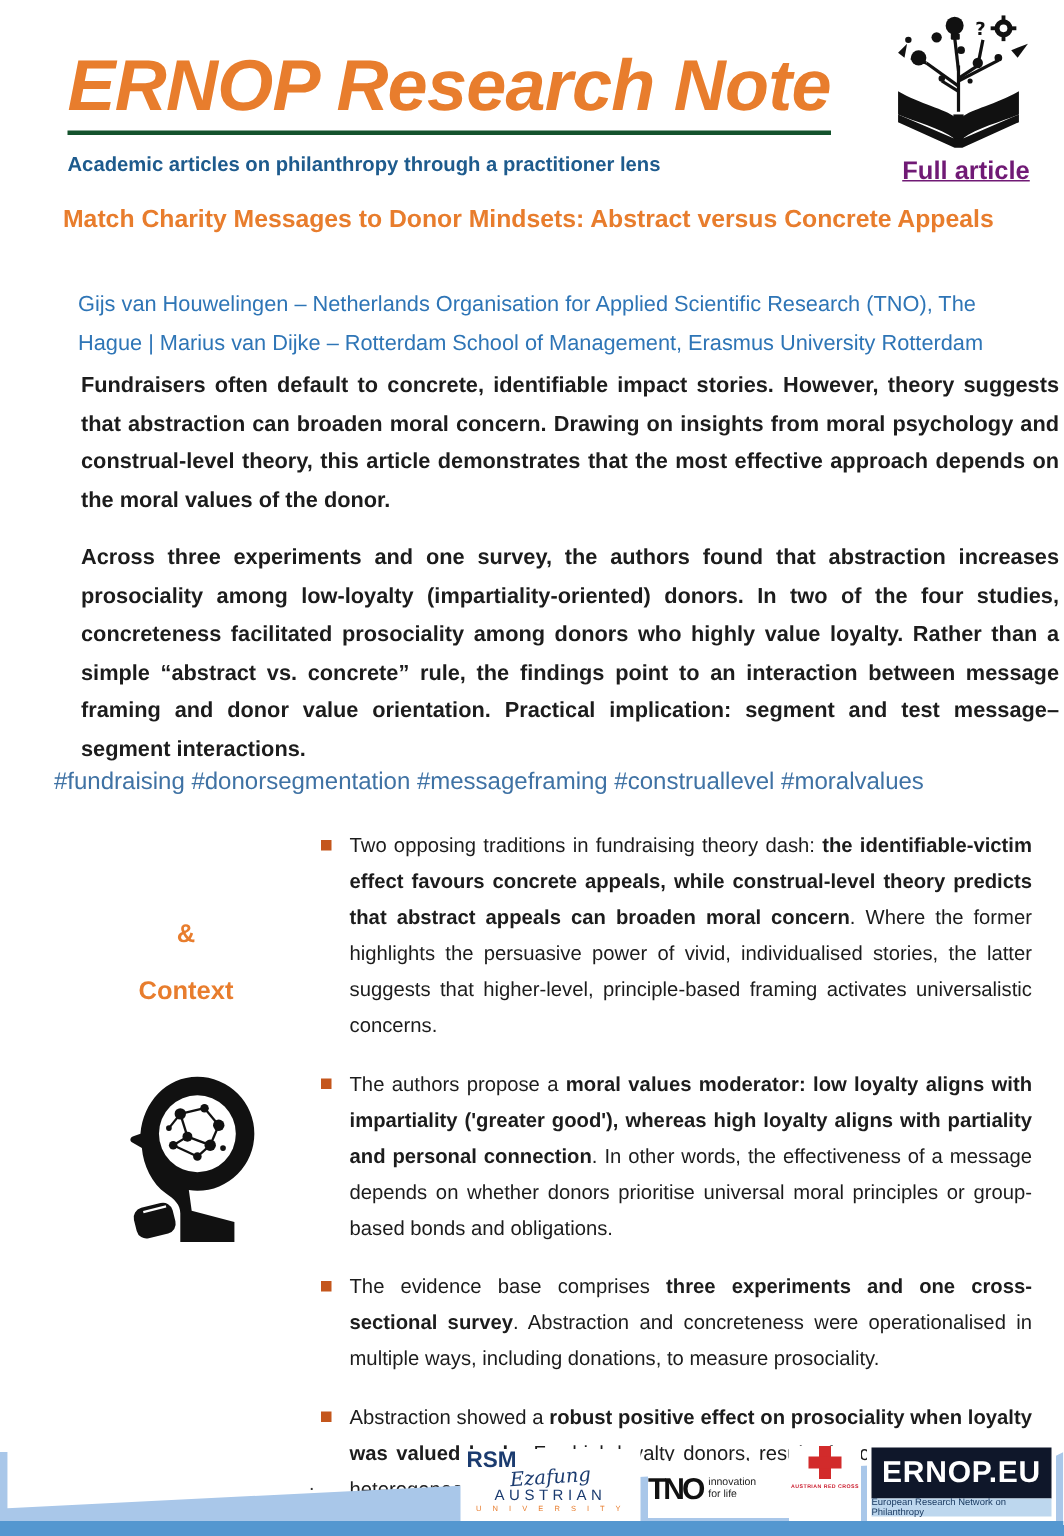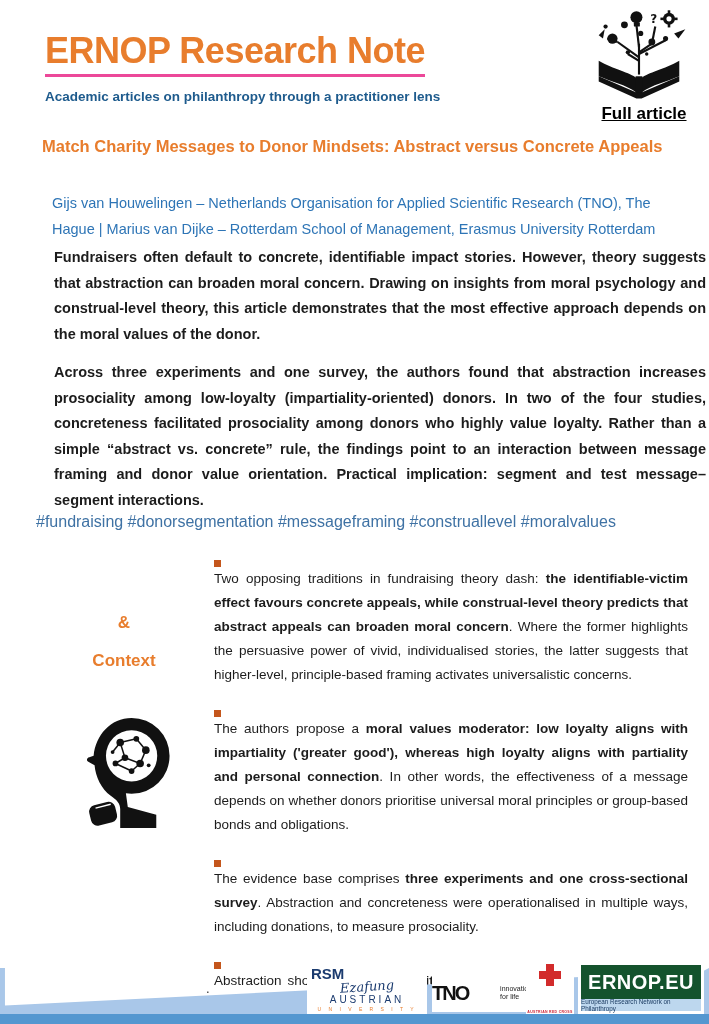--- a/index.html
+++ b/index.html
@@ -8,29 +8,30 @@
     position: relative;
     background: #ffffff;
     font-family: "Liberation Sans", sans-serif;
     color: #1f1f1f;
     overflow: hidden;
   }
   
   .header { position:absolute; top:30px; left:45px; width:540px; }
   .brand {
     display:inline-block;
-    font-size:36px; font-weight:700; color:#E87D2D;
-    border-bottom:3px solid #ec4899; padding-bottom:2px;
+    font-size:48px; font-weight:700; color:#E87D2D;
+    border-bottom:3px solid #14532d; padding-bottom:2px;
     letter-spacing:-0.5px;
+    font-style:italic;
   }
   .tagline { margin-top:12px; font-size:13.5px; font-weight:700; color:#1E5B8D; }
   .header-right { position:absolute; top:6px; right:10px; width:110px; text-align:center; }
   .fullarticle {
     display:inline-block; margin-top:2px;
-    font-size:17px; font-weight:700; color:#000000;
+    font-size:17px; font-weight:700; color:#701a75;
     text-decoration:underline; cursor:pointer;
   }
   
   .article-title {
     position:absolute; top:133px; left:42px; width:630px;
     font-size:16.5px; font-weight:700; color:#E87D2D; line-height:26px;
   }
   .authors {
     position:absolute; top:190px; left:52px; width:640px;
     font-size:14.5px; color:#2E75B6; line-height:26px;
@@ -44,57 +45,57 @@
     position:absolute; top:513px; left:36px; width:652px;
     font-size:16px; color:#3F72A4;
   }
   
   .section { position:absolute; top:552px; left:40px; width:648px; display:flex; }
   .sidecol { width:168px; flex:none; text-align:center; }
   .side-heading { margin-top:52px; color:#E87D2D; font-weight:700; font-size:17px; }
   .side-heading span { display:block; line-height:38px; }
   .thinker { margin-top:36px; display:inline-block; }
   .maincol { flex:1; padding-left:6px; }
-  .bullet { display:flex; margin-bottom:15px;flex-direction:column; }
+  .bullet { display:flex; margin-bottom:15px; }
   .bullet .marker {
     flex:none; width:7px; height:7px; background:#C4561C; margin:8px 12px 0 0;
   }
   .bullet .btext {
     font-size:13.5px; line-height:24px; text-align:justify; color:#1c1c1c;
   }
   .bullet .btext b { font-weight:700; }
   
   .footer-band {
     position:absolute; left:0; top:968px; width:709px; height:48px;
     background:#A9C7E9;
     -webkit-clip-path:polygon(0 0, 0.7% 0, 0.7% 78%, 99.2% 6%, 100% 0, 100% 100%, 0 100%);
     clip-path:polygon(0 0, 0.7% 0, 0.7% 78%, 99.2% 6%, 100% 0, 100% 100%, 0 100%);
   }
   .footer-strip { position:absolute; left:0; top:1014px; width:709px; height:10px; background:#5497D0; }
   .footer-dot { position:absolute; left:206px; top:981px; font-size:13px; color:#333; }
-  .logo-box { position:absolute; background:#fff; display:flex; align-items:center; justify-content:space-between; }
+  .logo-box { position:absolute; background:#fff; display:flex; align-items:center; justify-content:flex-start; }
   
   .logo-rsm { left:307px; top:966px; width:120px; height:48px; flex-direction:column; padding:2px; }
   .rsm-top { align-self:flex-start; font-size:15px; font-weight:700; color:#1B3B6F; line-height:12px; margin-left:2px; }
   .rsm-script { font-family:"DejaVu Serif", serif; font-style:italic; font-size:13px; color:#1B3B6F; line-height:12px; transform:rotate(-4deg); }
   .rsm-er { font-size:10px; letter-spacing:3px; color:#1B3B6F; line-height:11px; }
   .rsm-un { font-size:5px; letter-spacing:3px; color:#E87D2D; line-height:6px; }
   
   .logo-tno { left:432px; top:974px; width:100px; height:38px; }
   .tno-name { font-size:20px; font-weight:900; color:#111; letter-spacing:-2px; }
   .tno-tag { font-size:7px; line-height:8px; color:#222; margin-left:4px; text-align:left; }
   
   .logo-rc { left:526px; top:964px; width:48px; height:50px; flex-direction:column; }
   .rc-cross { position:relative; width:22px; height:22px; margin-bottom:3px; }
   .rc-cross::before { content:""; position:absolute; left:7px; top:0; width:8px; height:22px; background:#D22B2B; }
   .rc-cross::after { content:""; position:absolute; left:0; top:7px; width:22px; height:8px; background:#D22B2B; }
   .rc-label { font-size:3.5px; color:#C23; font-weight:700; letter-spacing:0.3px; }
   
   .logo-ernop { left:578px; top:962px; width:126px; height:52px; flex-direction:column; padding:3px; }
-  .ernop-top { width:100%; flex:1; background:#14532d; color:#fff; display:flex; align-items:center; justify-content:center;
+  .ernop-top { width:100%; flex:1; background:#0f172a; color:#fff; display:flex; align-items:center; justify-content:center;
                font-size:20px; font-weight:800; letter-spacing:0.5px; }
   .ernop-bottom { width:100%; height:12px; background:#BDD7EE; color:#17375E; font-size:6.3px;
                   display:flex; align-items:center; justify-content:center; }
   svg { display:block; }
 </style>
 </head>
 <body>
 
 <div class="header">
   <span class="brand">ERNOP Research Note</span>

